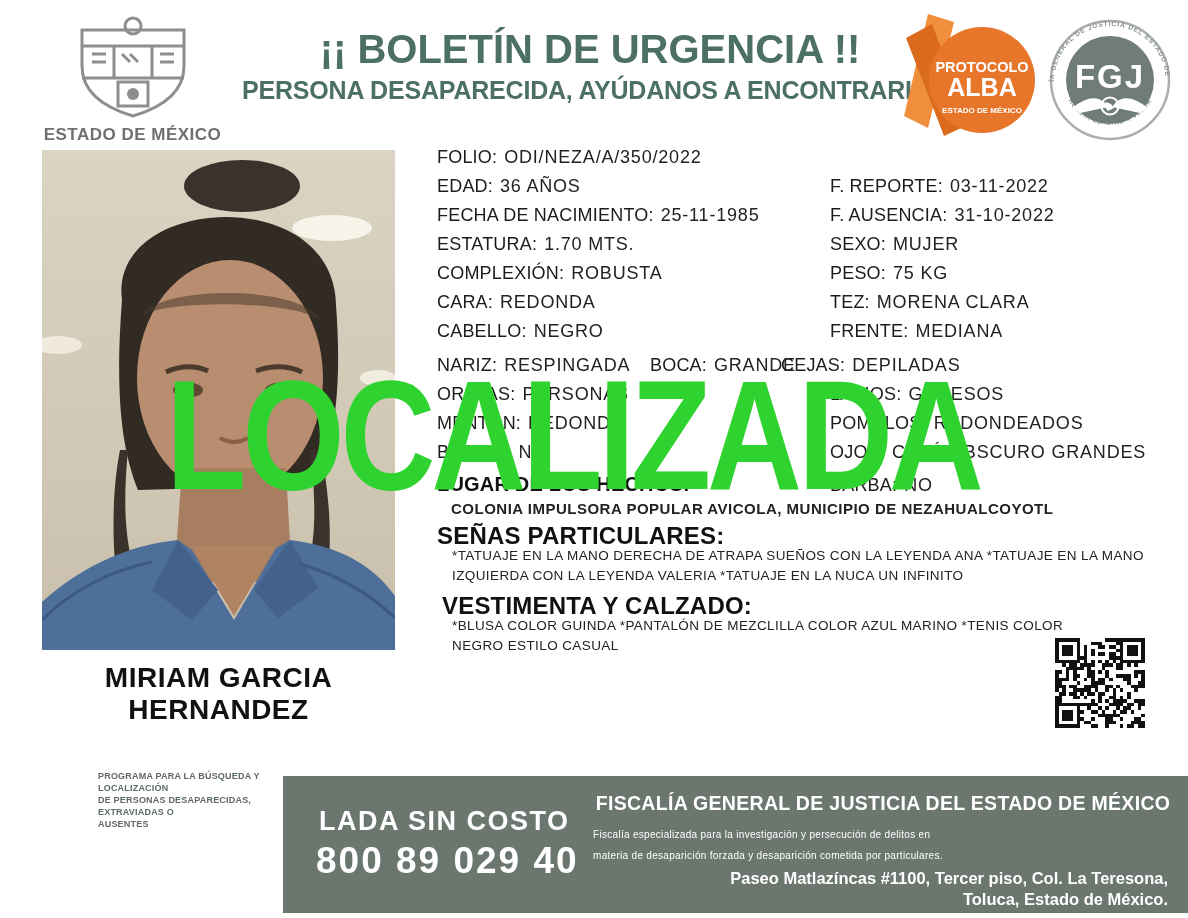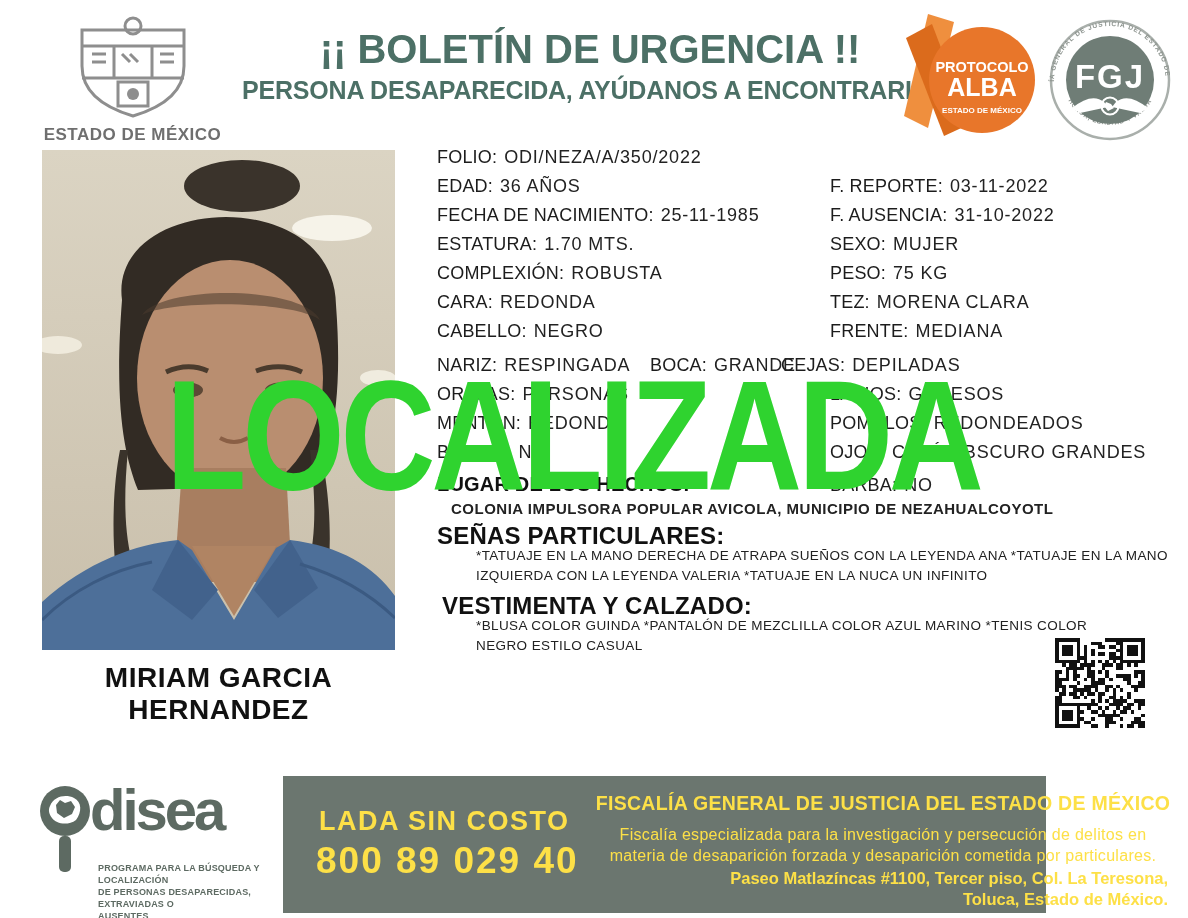--- a/index.html
+++ b/index.html
@@ -16,34 +16,34 @@
   
   #photo-box{left:42px;top:150px;width:353px;height:500px;overflow:hidden;}
   #name-block{left:42px;top:662px;width:353px;text-align:center;
               font-size:28px;font-weight:800;color:#111;line-height:1.15;letter-spacing:.5px;}
 
   
   .field-row{position:absolute;white-space:nowrap;font-size:18px;color:#1c1c1c;}
   .flabel{font-weight:400;letter-spacing:.2px;margin-right:7px;}
   .fvalue{font-weight:400;letter-spacing:.8px;color:#222;}
   .section-heading{font-size:24px;font-weight:800;color:#111;letter-spacing:.2px;white-space:nowrap;}
-  .small-line{font-size:13.5px;color:#222;letter-spacing:.4px;white-space:nowrap;margin-left:24px;}
+  .small-line{font-size:13.5px;color:#222;letter-spacing:.4px;white-space:nowrap;}
   .lugar-line{font-size:15px;color:#222;letter-spacing:.5px;white-space:nowrap;}
 
   
   #status-overlay{left:166px;top:358px;font-size:155px;font-weight:800;color:#2fd32f;
        letter-spacing:-5px;line-height:1;transform:scale(.85,1);transform-origin:left top;
        z-index:30;white-space:nowrap;}
 
   
-  #footer-band{left:283px;top:776px;width:763px;height:137px;background:#6b766f;color:#fde047;}
+  #footer-band{left:283px;top:776px;width:905px;height:137px;background:#6b766f;color:#ffffff;}
   .lada1{left:36px;top:30px;font-size:27px;font-weight:800;letter-spacing:1.5px;}
   .lada2{left:33px;top:64px;font-size:37px;font-weight:800;letter-spacing:2px;}
   .fisc-head{left:310px;top:16px;width:580px;text-align:center;font-size:19.5px;font-weight:800;letter-spacing:.3px;}
-  .fisc-desc{left:310px;top:48px;width:580px;text-align:center;font-size:16px;line-height:21px;letter-spacing:.3px;}
+  .fisc-desc{left:310px;top:48px;width:580px;text-align:left;font-size:10px;line-height:21px;letter-spacing:.3px;}
   .fisc-addr{left:310px;top:92px;width:575px;text-align:right;font-size:16.5px;font-weight:800;line-height:21px;}
 
   #odisea-block{left:36px;top:784px;width:250px;color:#5d6a62;}
   .odisea-row{display:flex;align-items:flex-start;}
   .odisea-word{font-size:58px;font-weight:800;letter-spacing:-3px;line-height:.9;margin-left:-4px;}
   .odisea-tag{font-size:9px;font-weight:bold;letter-spacing:.2px;line-height:12px;margin-left:62px;margin-top:-14px;}
 
   #qr-box{left:1055px;top:638px;width:90px;height:90px;}
 </style>
 </head>
@@ -507,30 +507,20 @@
         <rect x="20" y="24" width="1" height="1" fill="#111"></rect>
         <rect x="21" y="24" width="1" height="1" fill="#111"></rect>
         <rect x="23" y="24" width="1" height="1" fill="#111"></rect>
         <rect x="24" y="24" width="1" height="1" fill="#111"></rect>
       </svg>
   </div>
 
   <div id="status-overlay" class="abs">LOCALIZADA</div>
 
   <div id="odisea-block" class="abs">
-    <div class="odisea-row">
-      <svg width="58" height="92" viewBox="0 0 58 92">
-        <circle cx="29" cy="27" r="25" fill="#5d6a62"></circle>
-        <circle cx="29" cy="27" r="19" fill="#5d6a62"></circle>
-        <path d="M14,22 C18,12 30,10 38,14 C46,18 46,28 40,36 C32,42 20,40 16,34 C13,30 12,26 14,22 Z" fill="#fff"></path>
-        <path d="M24,16 l5,3 l6,-2 l4,6 l-3,7 l-8,4 l-7,-5 l-1,-8 Z" fill="#5d6a62"></path>
-        <rect x="23" y="52" width="12" height="36" rx="5" fill="#5d6a62"></rect>
-      </svg>
-      <div class="odisea-word">disea</div>
-    </div>
     <div class="odisea-tag">
       <div>PROGRAMA PARA LA BÚSQUEDA Y LOCALIZACIÓN</div>
       <div>DE PERSONAS DESAPARECIDAS, EXTRAVIADAS  O</div>
       <div>AUSENTES</div>
     </div>
 
   </div>
 
   <div id="footer-band" class="abs">
     <div class="abs lada1">LADA SIN COSTO</div>

